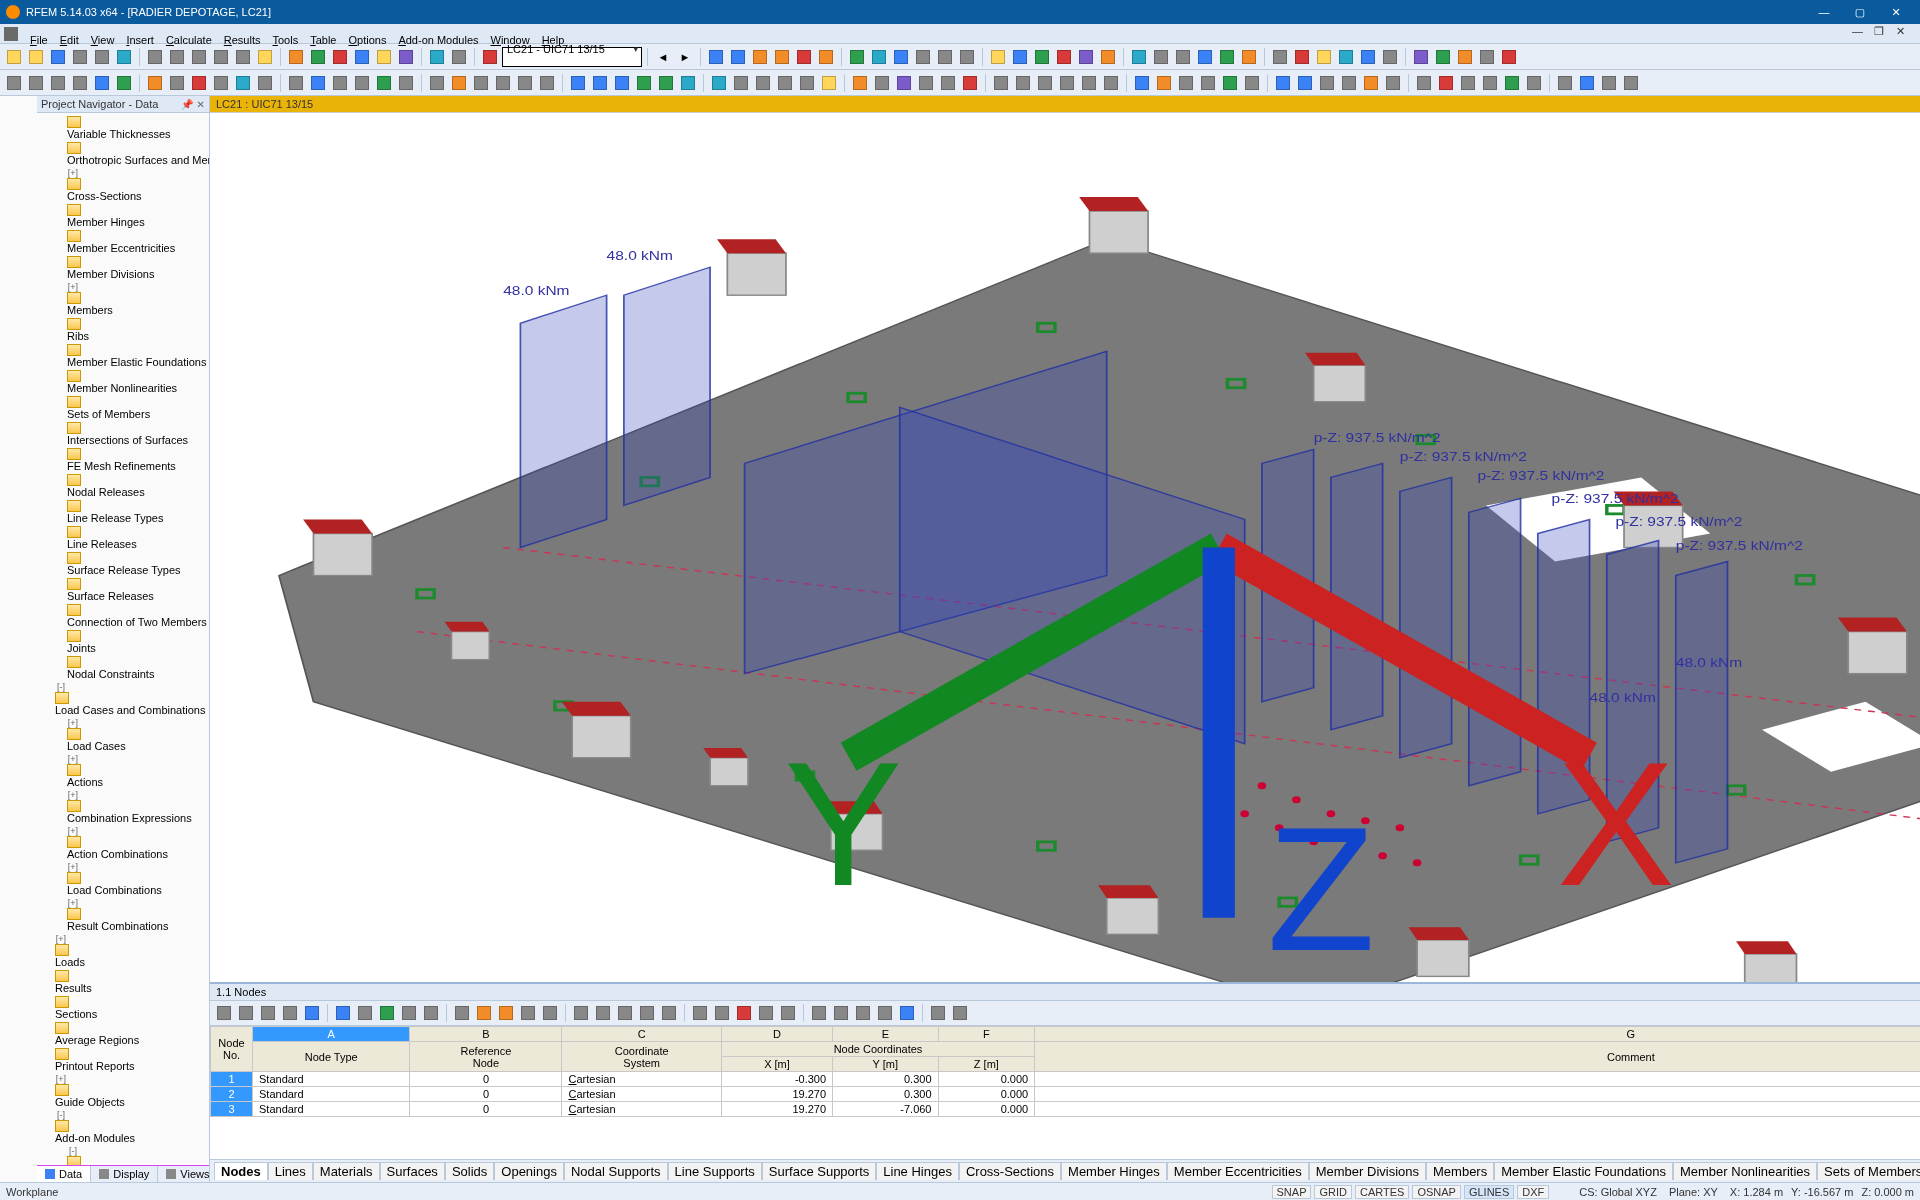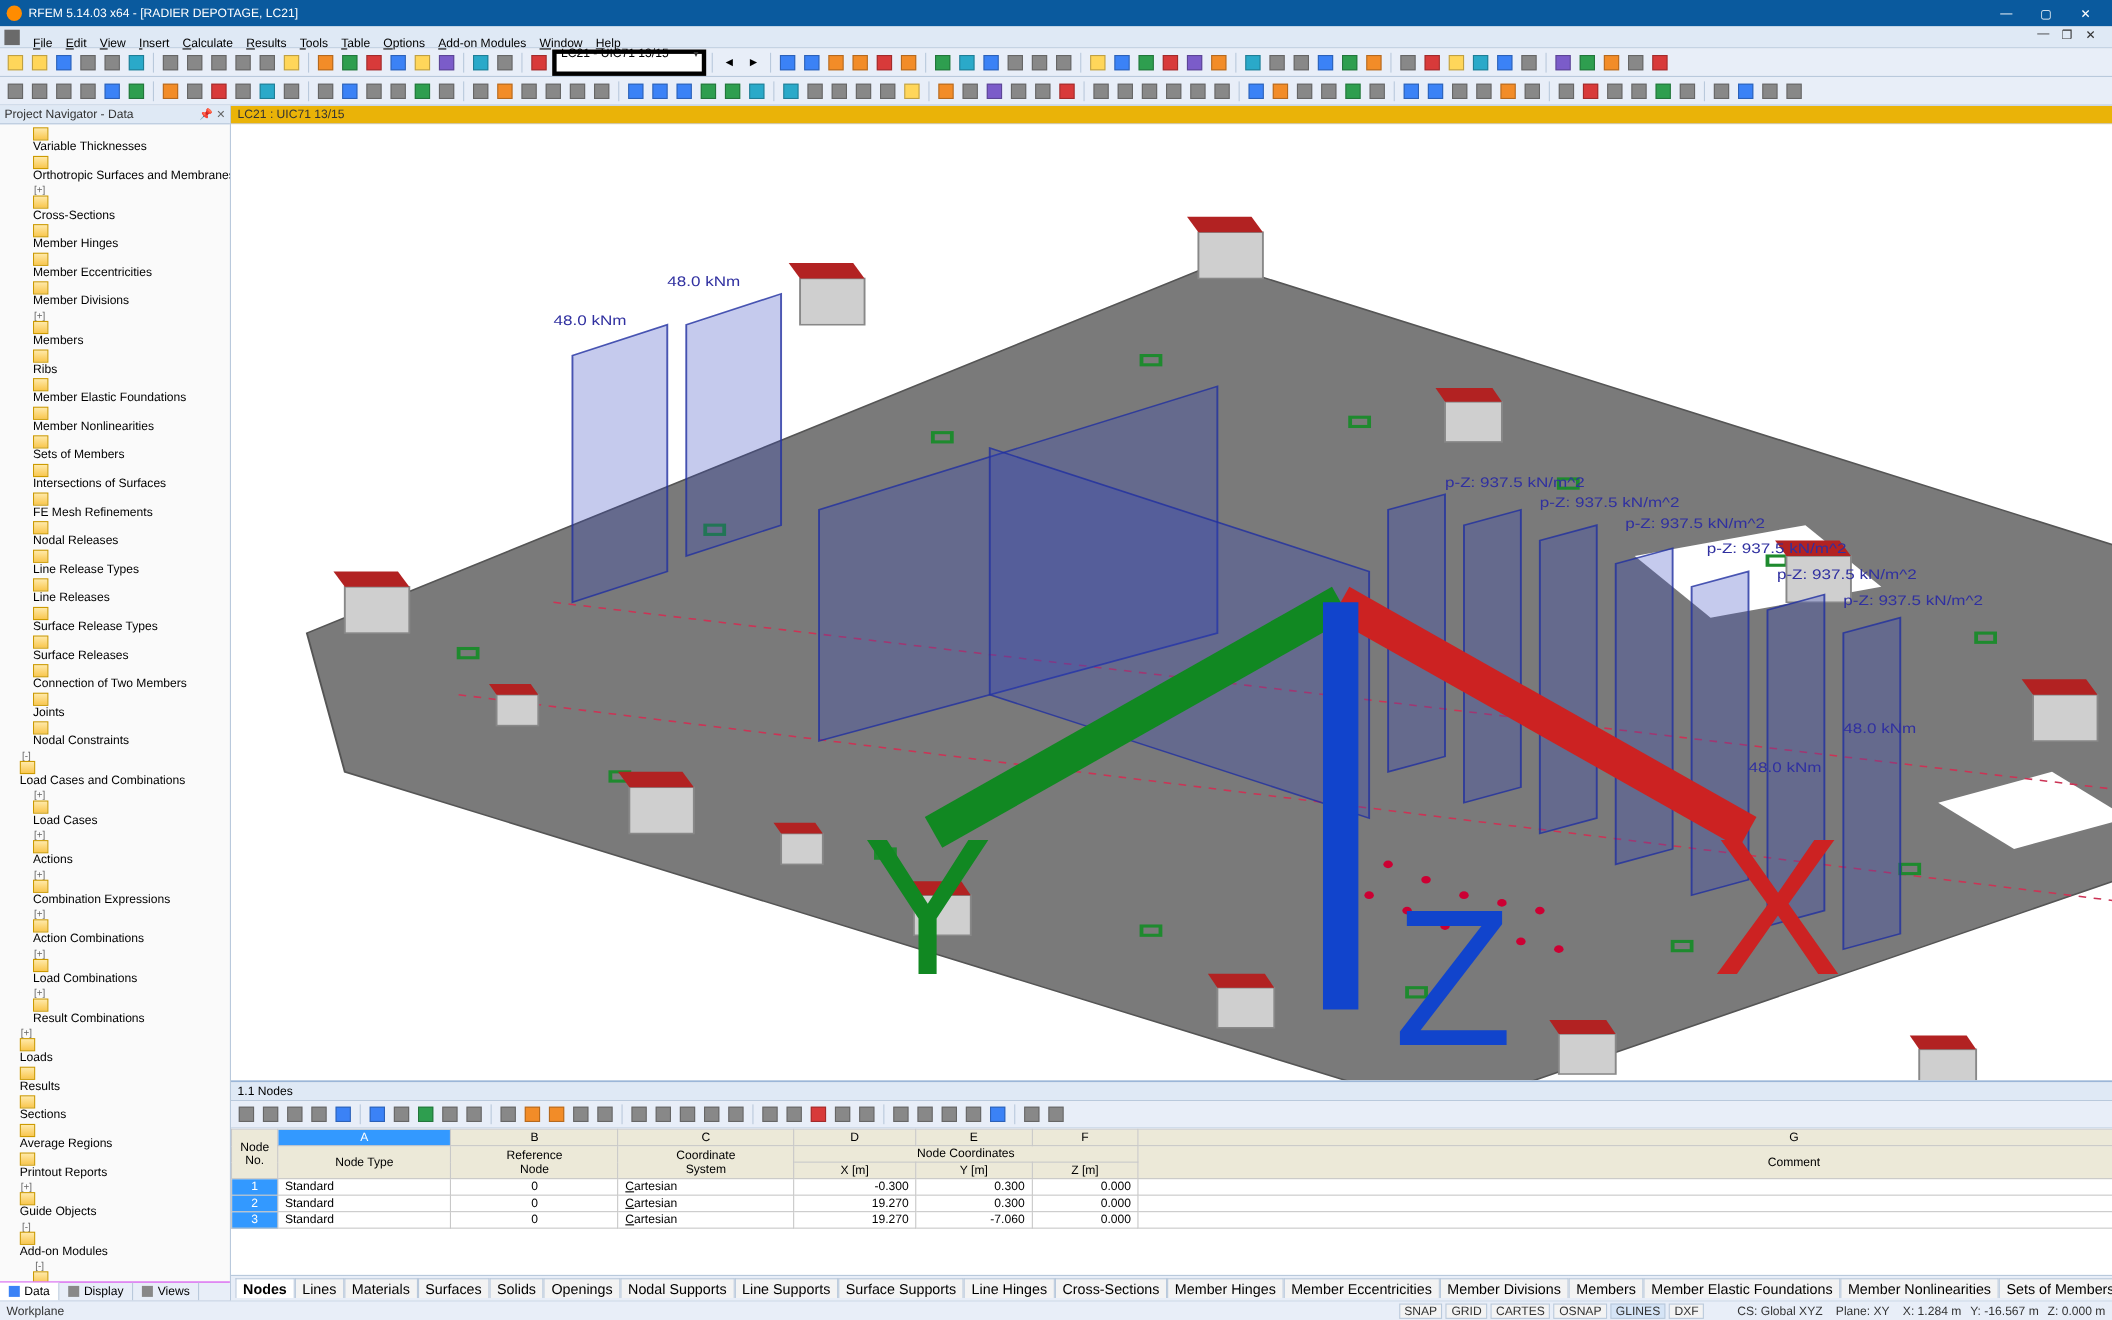--- a/index.html
+++ b/index.html
@@ -9,24 +9,24 @@
 .titlebar .spacer{ flex:1;}
 .titlebar .winbtn{ width:36px; height:24px; display:flex; align-items:center; justify-content:center; color:#fff; }
 .menubar{ background:#dfe9f5; height:20px; display:flex; align-items:center; padding:0 4px; gap:2px; border-bottom:1px solid #b9c9dc;}
 .menubar .mdiicon{ width:14px; height:14px; background:#6a6a6a; margin-right:4px;}
 .menubar span.mi{ padding:2px 6px; cursor:default; }
 .menubar u{ text-decoration:underline;}
 .toolbar{ background:#e8eef8; border-bottom:1px solid #b9c9dc; display:flex; align-items:center; padding:2px 4px; gap:2px; height:26px; }
 .tbbtn{ width:20px; height:20px; border:1px solid transparent; display:flex; align-items:center; justify-content:center; }
 .tbbtn .g{ width:14px; height:14px; }
 .tsep{ width:1px; height:18px; background:#b9c9dc; margin:0 3px;}
-.combo{ height:20px; border:4px solid #000000; background:#fff; padding:0 16px 16px 4px; min-width:140px; display:flex; align-items:center; position:relative; }
+.combo{ height:20px; border:1px solid #000000; background:#fff; padding:0 16px 16px 4px; min-width:140px; display:flex; align-items:center; position:relative; }
 .combo::after{ content:"▾"; position:absolute; right:3px; color:#333; font-size:9px;}
 .main{ position:relative; height:calc(100vh - 24px - 20px - 26px - 26px - 18px); display:flex; }
-.navigator{ width:210px; min-width:210px; background:#fafafa; border-right:1px solid #b9c9dc; display:flex; flex-direction:column; }
+.navigator{ width:210px; min-width:210px; background:#fafafa; border-right:1px solid #b9c9dc; display:flex; flex-direction:column;padding-left:37px; }
 .nav-title{ background:#dfe9f5; border-bottom:1px solid #b9c9dc; padding:2px 4px; font-size:11px; color:#333; display:flex; align-items:center;}
 .nav-title .pin{ margin-left:auto; font-size:10px; color:#666;}
 .nav-tree{ flex:1; overflow:auto; padding:2px 0;}
 .tree-node{ display:flex; align-items:flex-start; padding:1px 2px 1px 4px; white-space:nowrap; cursor:default;flex-direction:column;}
 .tree-node .tw{ width:12px; text-align:center; color:#666; font-size:9px; display:inline-block;}
 .tree-node .fi{ width:14px; height:12px; background:linear-gradient(#ffe9a8,#f9c74f); border:1px solid #cc9a00; margin-right:4px;}
 .tree-node.bold{ font-weight:bold;}.i1{padding-left:18px}.i2{padding-left:30px}.i3{padding-left:42px}
 .nav-tabs{ display:flex; border-top:1px solid #d946ef; background:#e8eef8;}
 .nav-tabs .nt{ padding:2px 8px; border-right:1px solid #b9c9dc; display:flex; align-items:center; gap:4px;}
 .nav-tabs .nt.active{ background:#fff;}

